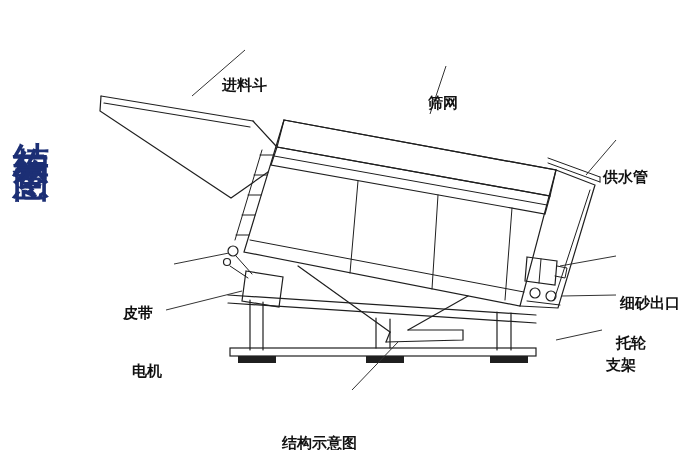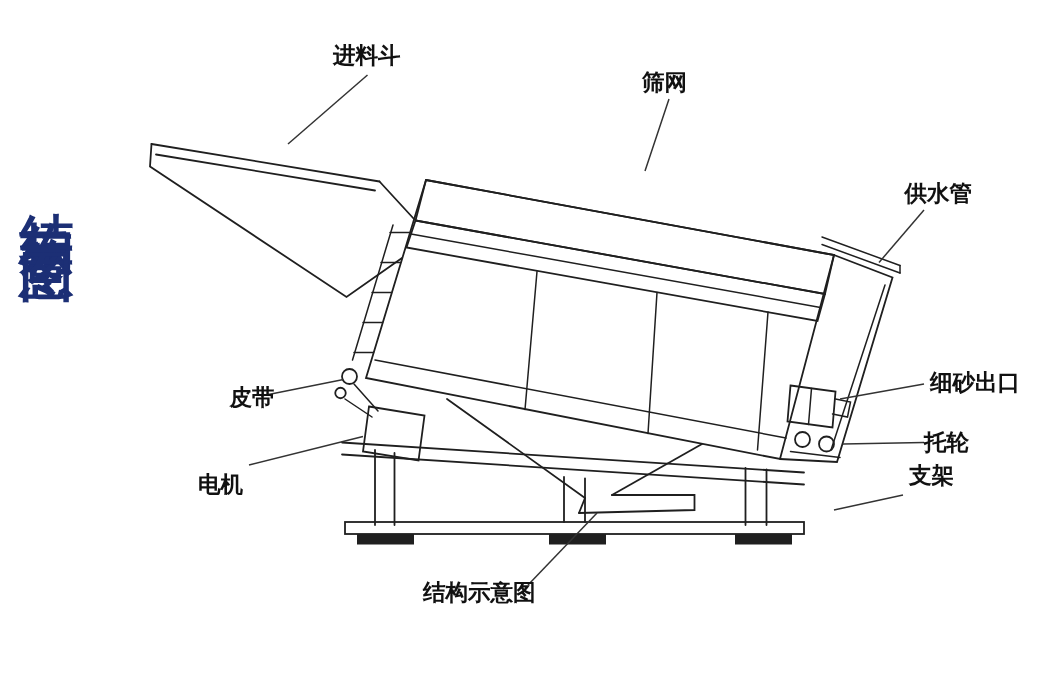--- a/index.html
+++ b/index.html
@@ -4,21 +4,21 @@
 <style>
   html,body{margin:0;padding:0;background:#fff;}
   .stage{position:relative;width:700px;height:450px;background:#ffffff;overflow:hidden;
          font-family:"Liberation Sans",sans-serif;}
   .drawing{position:absolute;left:0;top:0;}
   .ln{stroke:var(--line,#1f1f1f);fill:none;stroke-width:1.2;stroke-linecap:round;}
   .thin{stroke-width:1;}
   .solid{fill:var(--line,#1f1f1f);stroke:none;}
   .ld{stroke:#333;stroke-width:1;fill:none;}
   .label{position:absolute;font-size:15px;font-weight:600;color:#111;white-space:nowrap;
-         font-family:"Liberation Serif",serif;}
+         font-family:"Liberation Serif",serif;margin-top:48px;}
   .title{position:absolute;left:6px;top:112px;font-size:36px;font-weight:700;
          writing-mode:vertical-rl;text-orientation:upright;letter-spacing:7px;
          font-family:"Liberation Serif",serif;}
 </style>
 </head>
 <body>
 
 <div class="stage">
 
   <div class="title" style="color: rgb(28, 47, 117);">结构示意图</div>
@@ -132,16 +132,16 @@
     </g>
   </svg>
 
   <div class="label" style="left:222px;top:28px">进料斗</div>
   <div class="label" style="left:428px;top:46px">筛网</div>
   <div class="label" style="left:603px;top:120px">供水管</div>
   <div class="label" style="left:620px;top:246px">细砂出口</div>
   <div class="label" style="left:616px;top:286px">托轮</div>
   <div class="label" style="left:606px;top:308px">支架</div>
   <div class="label" style="left:282px;top:386px">结构示意图</div>
-  <div class="label" style="left:153px;top:256px">皮带</div>
+  <div class="label" style="left:123px;top:256px">皮带</div>
   <div class="label" style="left:132px;top:314px">电机</div>
 
 </div>
 
 </body></html>

